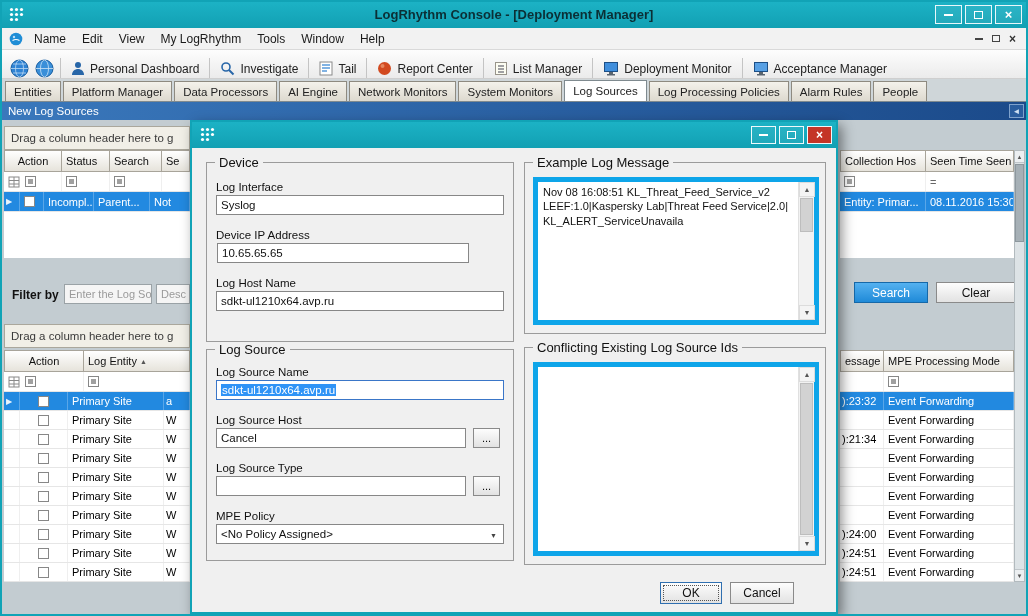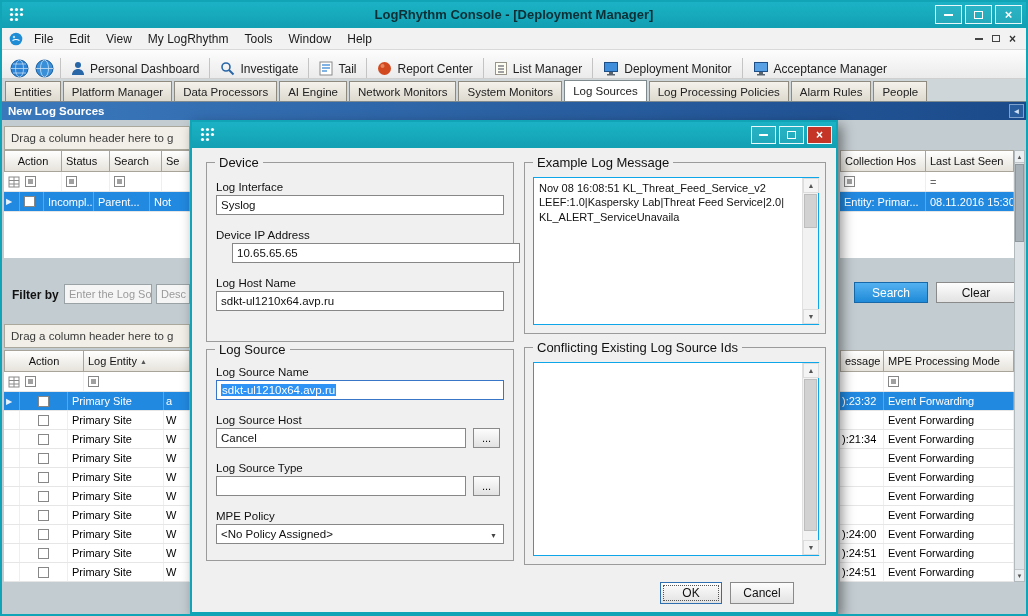--- a/index.html
+++ b/index.html
@@ -22,21 +22,21 @@
 
 .toolbar{position:absolute;top:48px;left:0;width:100%;height:29px;background:linear-gradient(#fdfdfd,#ebebeb);border-bottom:1px solid #cfcfcf;display:flex;align-items:flex-end;font-size:12px;color:#222;padding-left:5px}
 .tool-item{display:flex;align-items:center;gap:5px;padding:2px 7px}
 .tool-sep{width:1px;height:20px;background:#c4c4c4;margin:0 3px}
 .tool-round{margin:0 3px;display:flex;align-items:center}
 
 .tabbar{position:absolute;top:77px;left:0;width:100%;height:23px;background:#cfd6d9;border-bottom:1px solid #7f8a8f;display:flex;align-items:flex-end;padding-left:3px;font-size:11.5px}
 .tab{height:20px;display:flex;align-items:center;padding:0 8px;background:linear-gradient(#f4f2eb,#ddd9cf);border:1px solid #8e8a80;border-bottom:none;margin-right:2px;color:#222;white-space:nowrap}
 .tab.active{background:#fff;height:22px;position:relative;z-index:2;margin-bottom:-1px;border-bottom:1px solid #fff;border-color:#7f8a8f}
 
-.bluebar{position:absolute;top:100px;left:0;width:100%;height:18px;background:linear-gradient(90deg,#3a78bc,#1b4a8a);display:flex;align-items:center;color:#fff;font-size:11.5px;font-weight:bold;padding-left:6px}
+.bluebar{position:absolute;top:100px;left:0;width:100%;height:18px;background:linear-gradient(90deg,#3a78bc,#1b4a8a);display:flex;align-items:center;color:#fff;font-size:11.5px;font-weight:normal;padding-left:6px}
 .bluebar-end{position:absolute;right:2px;top:2px;width:15px;height:14px;background:#2a5d9e;border:1px solid #7fa2cc;color:#cfe0f2;font-size:8px;display:flex;align-items:center;justify-content:center}
 
 .dragbar{position:absolute;height:24px;background:#f1efe7;border:1px solid #aaa79c;color:#3a3a3a;font-size:11.5px;display:flex;align-items:center;padding-left:6px;overflow:hidden;white-space:nowrap}
 .ghead{position:absolute;height:22px;display:flex}
 .ghead .hc{background:linear-gradient(#ffffff,#e6e3db);border:1px solid #a8a49a;border-left:none;display:flex;align-items:center;padding:0 4px;font-size:11px;color:#111;overflow:hidden;white-space:nowrap}
 .ghead .hc:first-child{border-left:1px solid #a8a49a}
 .grow{position:absolute;height:20px;display:flex;background:#fff;border-bottom:1px solid #e6e6e6;font-size:11px;align-items:stretch}
 .grow .c{display:flex;align-items:center;padding:0 4px;overflow:hidden;white-space:nowrap;border-right:1px solid #efefef}
 .grow.sel{background:#2289e0;color:#fff}
 .grow.sel .c{border-right-color:rgba(255,255,255,.25)}
@@ -63,21 +63,21 @@
 .dlg-btn{width:25px;height:18px;border:1px solid #eef9fb;display:flex;align-items:center;justify-content:center;background:rgba(255,255,255,.06);color:#fff;font-size:12px;font-weight:bold}
 .dlg-btn.close{background:#c43527}
 .group{position:absolute;border:1px solid #9b9b9b}
 .glabel{position:absolute;top:-8px;left:8px;background:#f0f0f0;padding:0 4px;font-size:13px;color:#111}
 .flabel{position:absolute;font-size:11.5px;color:#111;white-space:nowrap}
 .tbox{position:absolute;height:20px;background:#fff;border:1px solid #878787;font-size:11.5px;display:flex;align-items:center;padding:0 4px;overflow:hidden;white-space:nowrap;color:#111}
 .tbox.focus{border-color:#3a76c8}
 .selspan{background:#2f93f6;color:#fff;padding:0 1px}
 .browse{position:absolute;width:27px;height:20px;font-size:11px}
 .combo-arrow{position:absolute;right:6px;top:7px;font-size:7px;color:#444}
-.scrollbox{position:absolute;background:#fff;border:1px solid #0ea5e9}
+.scrollbox{position:absolute;background:#fff;border:5px solid #0ea5e9}
 .logtext{position:absolute;left:0;top:0;right:17px;bottom:0;padding:3px 5px;font-size:11px;line-height:1.3;color:#111;white-space:pre-wrap;word-break:break-all;overflow:hidden}
 .sbar{position:absolute;right:0;top:0;bottom:0;width:16px;background:#f2f2f2;border-left:1px solid #e0e0e0}
 .sarrow{position:absolute;left:0;width:16px;height:15px;display:flex;align-items:center;justify-content:center;font-size:7px;color:#555;background:#f4f4f4;border:1px solid #dcdcdc}
 .sthumb{position:absolute;left:1px;width:13px;background:#d2d2d2;border:1px solid #bdbdbd}
 </style>
 </head>
 <body>
 
 <div class="win">
 
@@ -107,21 +107,21 @@
         </div>
     </div>
   </div>
 
   <div class="menubar">
     <svg width="14" height="14" viewBox="0 0 14 14" style="margin:0 3px">
         <circle cx="7" cy="7" r="6.3" fill="#1f8dd6"></circle>
         <path d="M3.5 8.5c2-1.2 5-1.2 7 0" stroke="#fff" fill="none" stroke-width="1.1"></path>
         <circle cx="5" cy="5" r="1.2" fill="#bfe0f7"></circle>
       </svg>
-    <span class="menu-item">File</span>
+    <span class="menu-item">Name</span>
     <span class="menu-item">Edit</span>
     <span class="menu-item">View</span>
     <span class="menu-item">My LogRhythm</span>
     <span class="menu-item">Tools</span>
     <span class="menu-item">Window</span>
     <span class="menu-item">Help</span>
     <span class="mdi-btns">
       <span class="mdi-dash"></span>
       <span class="mdi-box"></span>
       <span class="mdi-x">×</span>
@@ -376,21 +376,21 @@
       <span class="c" style="width:16px"></span>
       <span class="c" style="width:48px;justify-content:center">
         <span class="cbx"></span>
       </span>
       <span class="c" style="width:96px">Primary Site</span>
       <span class="c" style="flex:1;padding:0 2px">W</span>
     </div>
 
   <div class="ghead" style="left:838px;top:148px;width:174px">
     <span class="hc" style="width:86px">Collection Hos</span>
-    <span class="hc" style="width:88px">Last Last Seen</span>
+    <span class="hc" style="width:88px">Seen Time Seen</span>
   </div>
   <div class="grow" style="left:838px;top:170px;width:174px">
     <span class="c" style="width:86px">
         <span class="cbx ind"></span>
       </span>
     <span class="c" style="width:88px;color:#666">=</span>
   </div>
   <div class="grow sel" style="left:838px;top:190px;width:174px">
     <span class="c" style="width:86px">Entity: Primar...</span>
     <span class="c" style="width:88px">08.11.2016 15:30</span>
@@ -483,21 +483,21 @@
             <span>×</span>
           </div>
       </div>
     </div>
 
     <div class="group" style="left:14px;top:40px;width:308px;height:180px">
       <span class="glabel">Device</span>
       <span class="flabel" style="left:9px;top:18px">Log Interface</span>
       <div class="tbox" style="left:9px;top:32px;width:288px">Syslog</div>
       <span class="flabel" style="left:9px;top:66px">Device IP Address</span>
-      <div class="tbox" style="left:25px;top:80px;width:288px">10.65.65.65</div>
+      <div class="tbox" style="left:10px;top:80px;width:252px">10.65.65.65</div>
       <span class="flabel" style="left:9px;top:114px">Log Host Name</span>
       <div class="tbox" style="left:9px;top:128px;width:288px">sdkt-ul1210x64.avp.ru</div>
     </div>
 
     <div class="group" style="left:14px;top:227px;width:308px;height:212px">
       <span class="glabel">Log Source</span>
       <span class="flabel" style="left:9px;top:16px">Log Source Name</span>
       <div class="tbox focus" style="left:9px;top:30px;width:288px">
           <span class="selspan">sdkt-ul1210x64.avp.ru</span>
         </div>

